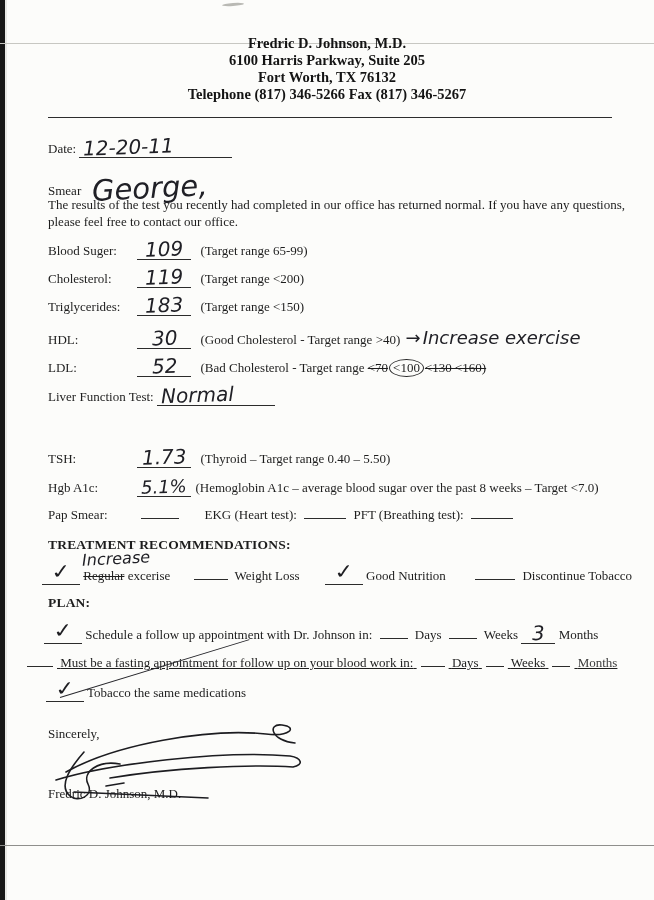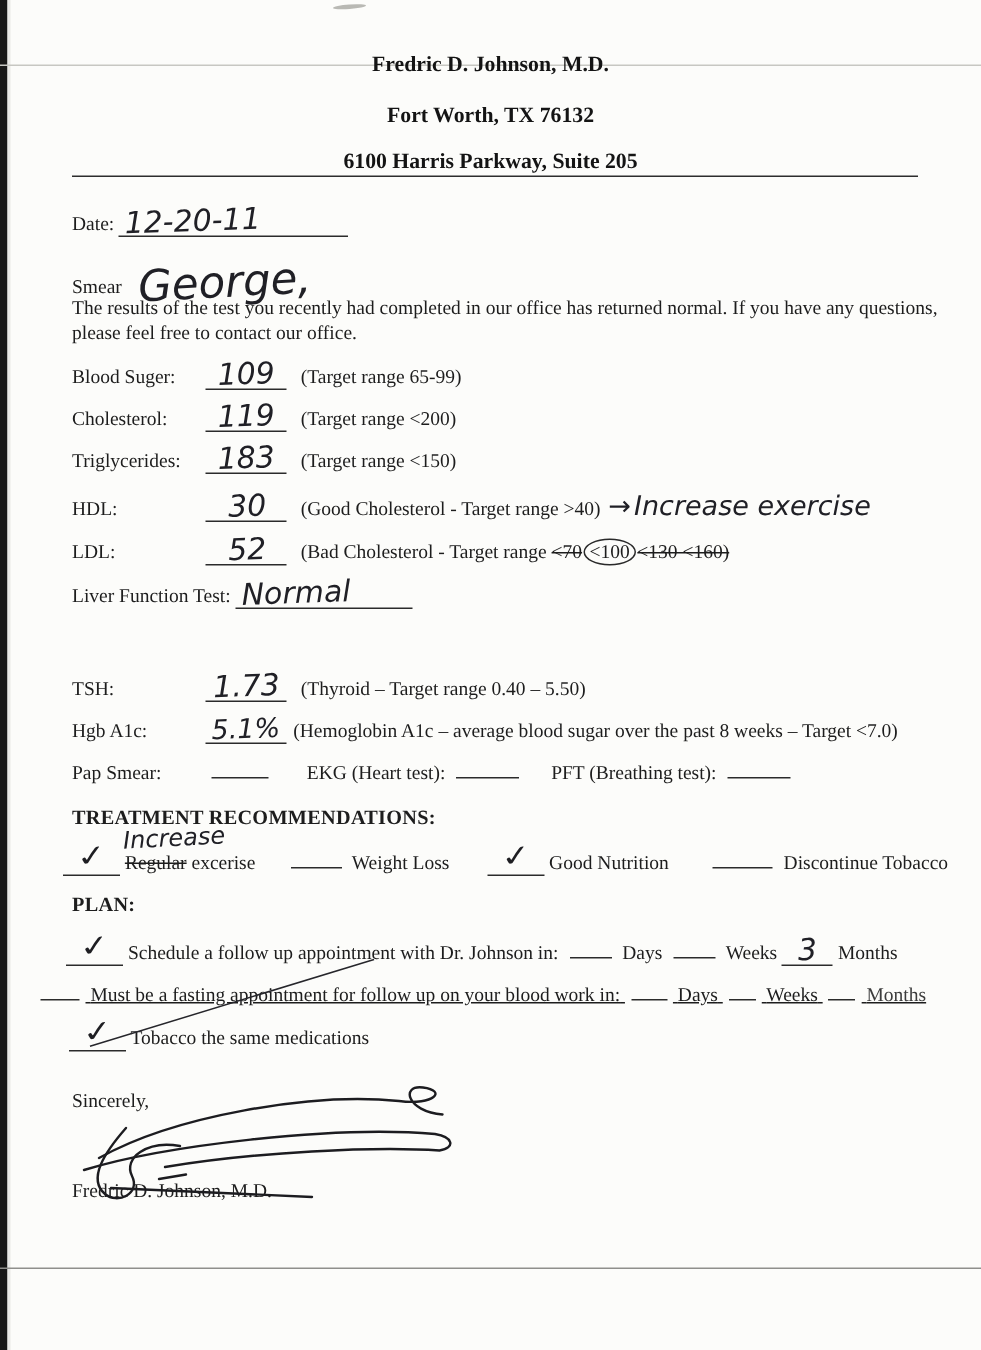--- a/index.html
+++ b/index.html
@@ -51,22 +51,23 @@
 
 <div class="page">
 
   <div class="edge-left"></div>
   <div class="edge-left-inner"></div>
   <div class="scanline top"></div>
   <div class="scanline bottom"></div>
   <div class="smudge"></div>
 
   <div class="hdr" style="top:35px;">Fredric D. Johnson, M.D.</div>
-  <div class="hdr" style="top:52px;margin-top:48px;">6100 Harris Parkway, Suite 205</div>
+  <div class="hdr" style="top:52px;">6100 Harris Parkway, Suite 205</div>
   <div class="hdr" style="top:69px;">Fort Worth, TX 76132</div>
+  <div class="hdr" style="top:86px;">Telephone (817) 346-5266 Fax (817) 346-5267</div>
   <div class="rule"></div>
 
   <div class="row" style="top:138px;">
     <span>Date:</span>
     <span class="uline" style="min-width:145px;text-align:left;"><span class="hand">12-20-11</span></span>
   </div>
 
   <div class="row" style="top:168px;">
     <span>Smear</span>
     <span class="hand" style="font-size:29px;position:relative;top:3px;transform:rotate(-3deg);display:inline-block;margin-left:8px;">George,</span>
@@ -121,21 +122,21 @@
     <span class="lab-label">Hgb A1c:</span>
     <span class="uline"><span class="hand" style="font-size:18px;">5.1%</span></span>
     <span class="note" style="margin-left:1px;">(Hemoglobin A1c – average blood sugar over the past 8 weeks – Target &lt;7.0)</span>
   </div>
 
   <div class="row" style="top:507px;">
     <span class="lab-label">Pap Smear:</span>
     <span class="blank"></span>
     <span style="margin-left:18px;">EKG (Heart test):</span>
     <span class="blank" style="width:42px;"></span>
-    <span style="margin-left:14px;">PFT (Breathing test):</span>
+    <span style="">PFT (Breathing test):</span>
     <span class="blank" style="width:42px;"></span>
   </div>
 
   <div class="row bold-head" style="top:537px;">TREATMENT RECOMMENDATIONS:</div>
 
   <div class="row" style="top:566px;left:42px;">
     <span class="tr-wrap">
       <span class="hand increase-above">Increase</span>
       <span class="uline check-u"><span class="check">✓</span></span>
       <span class="strike">Regular</span>

